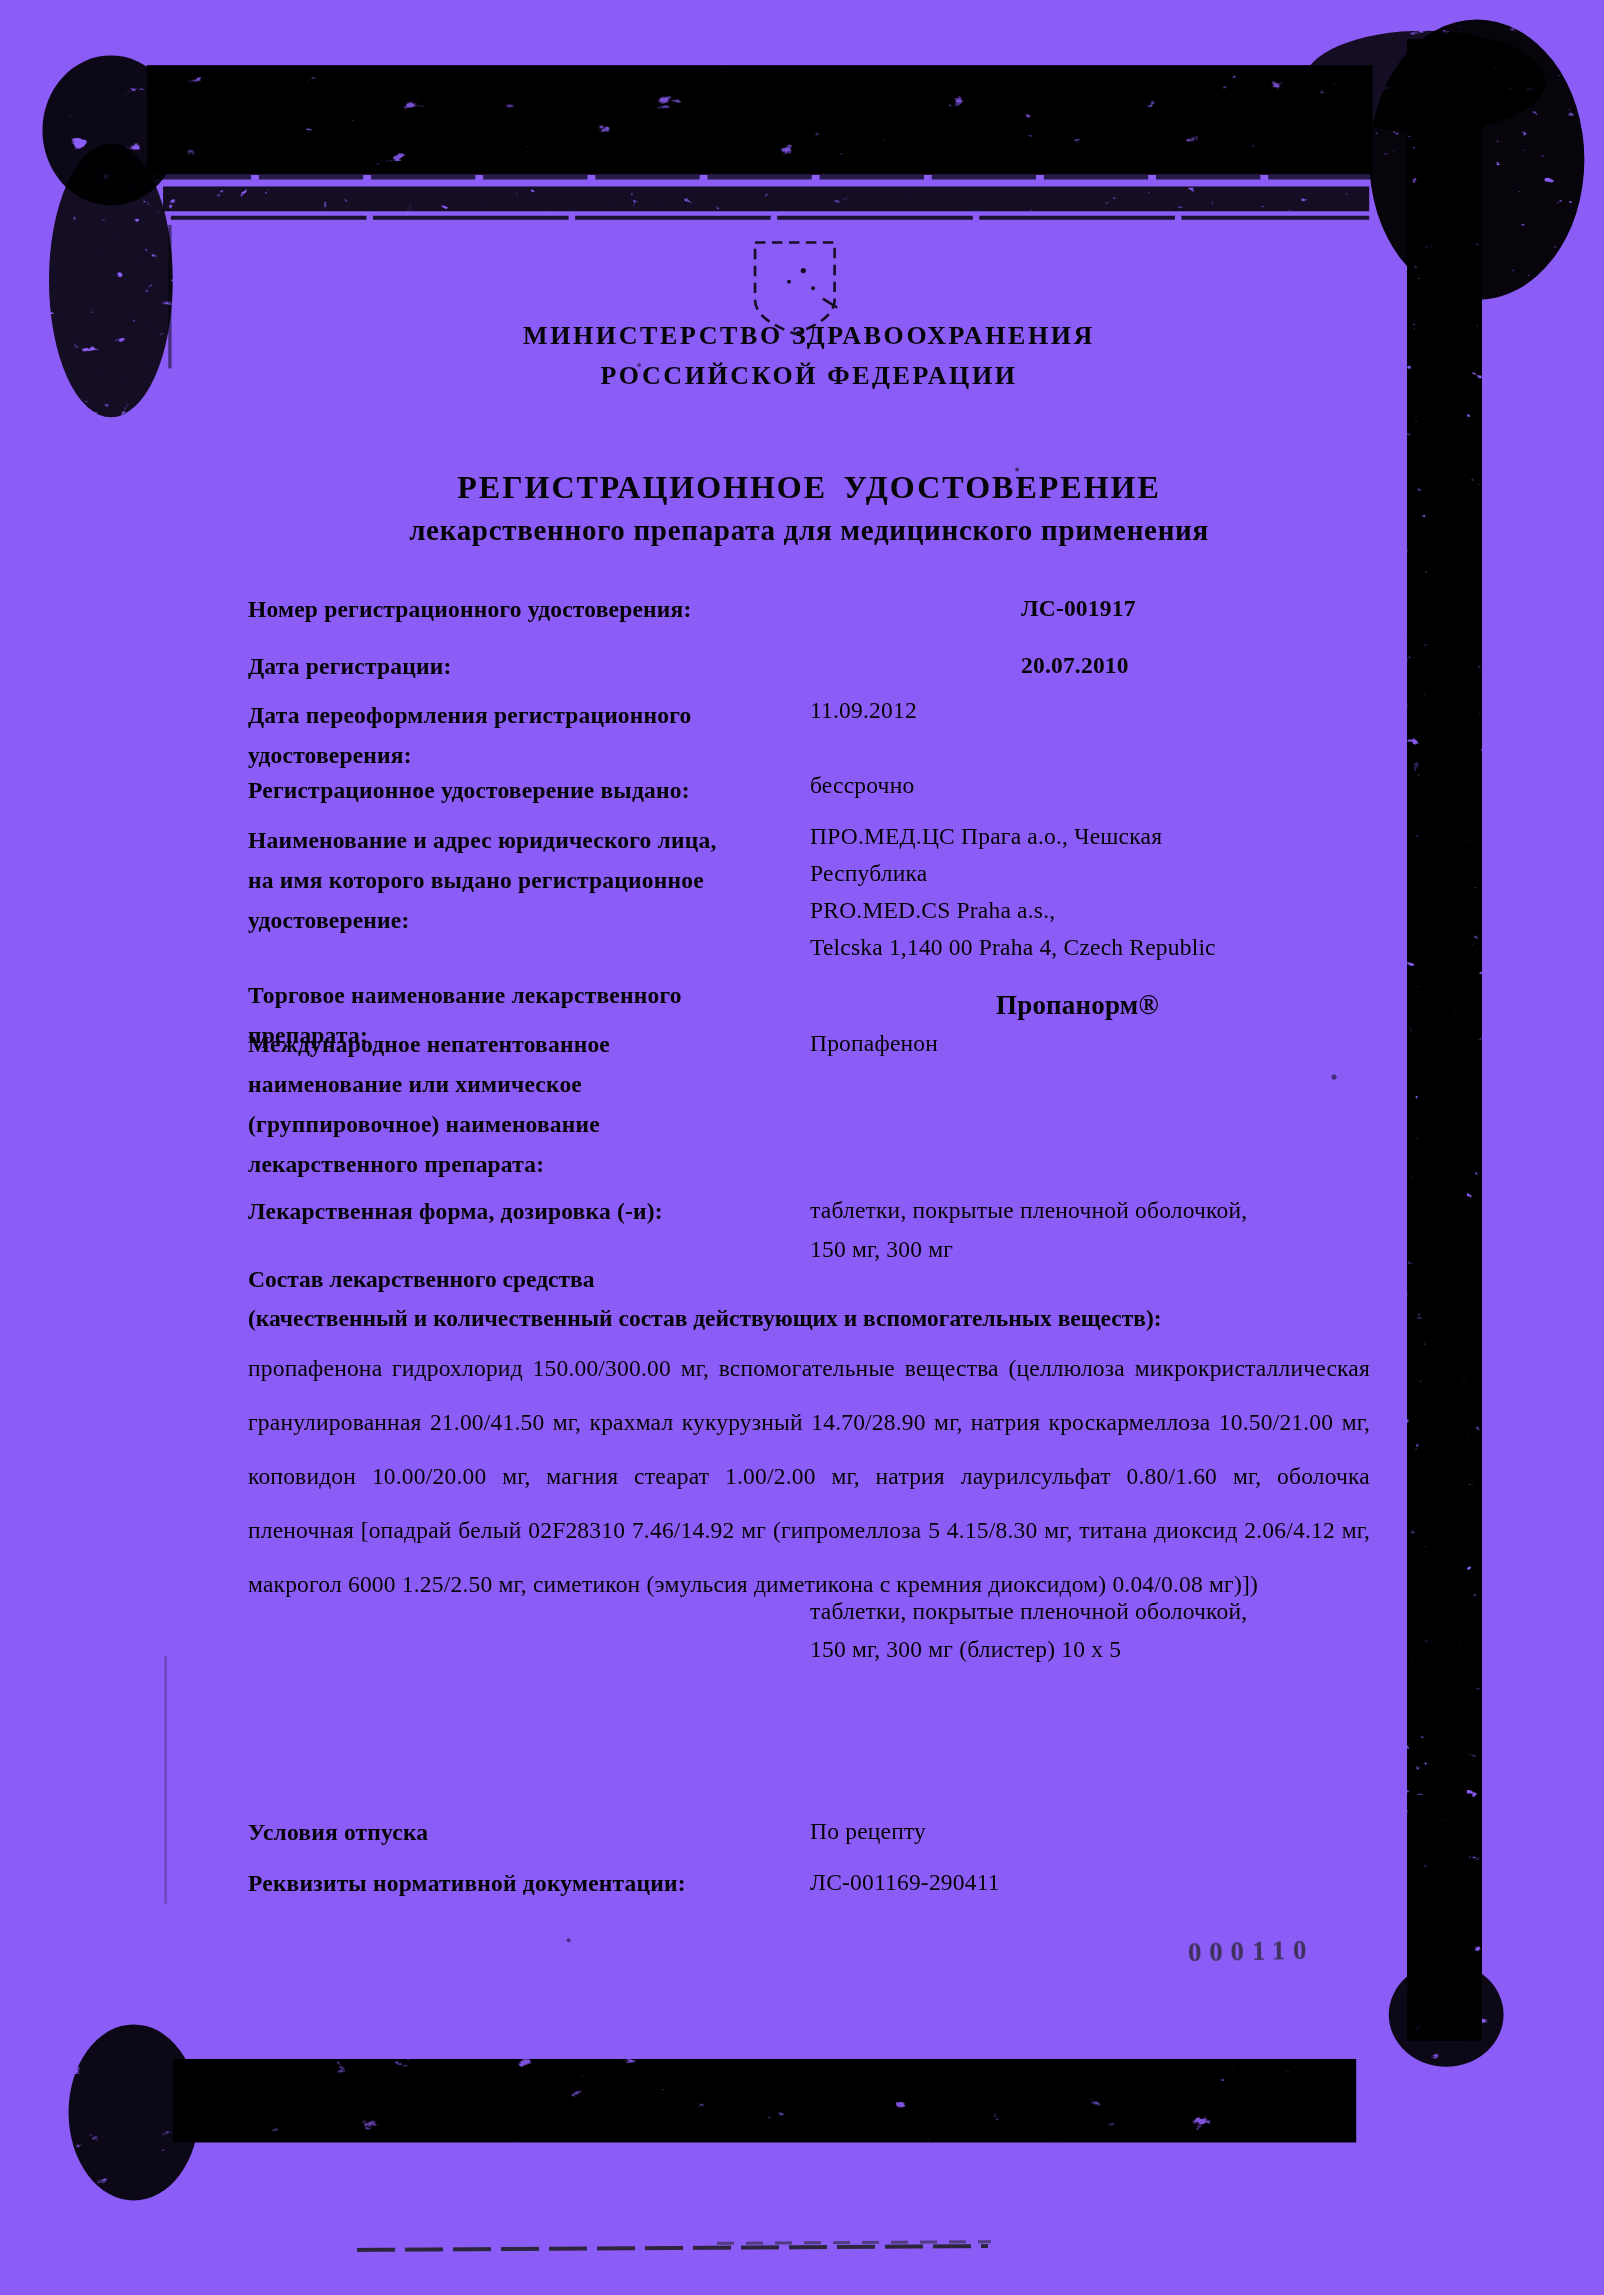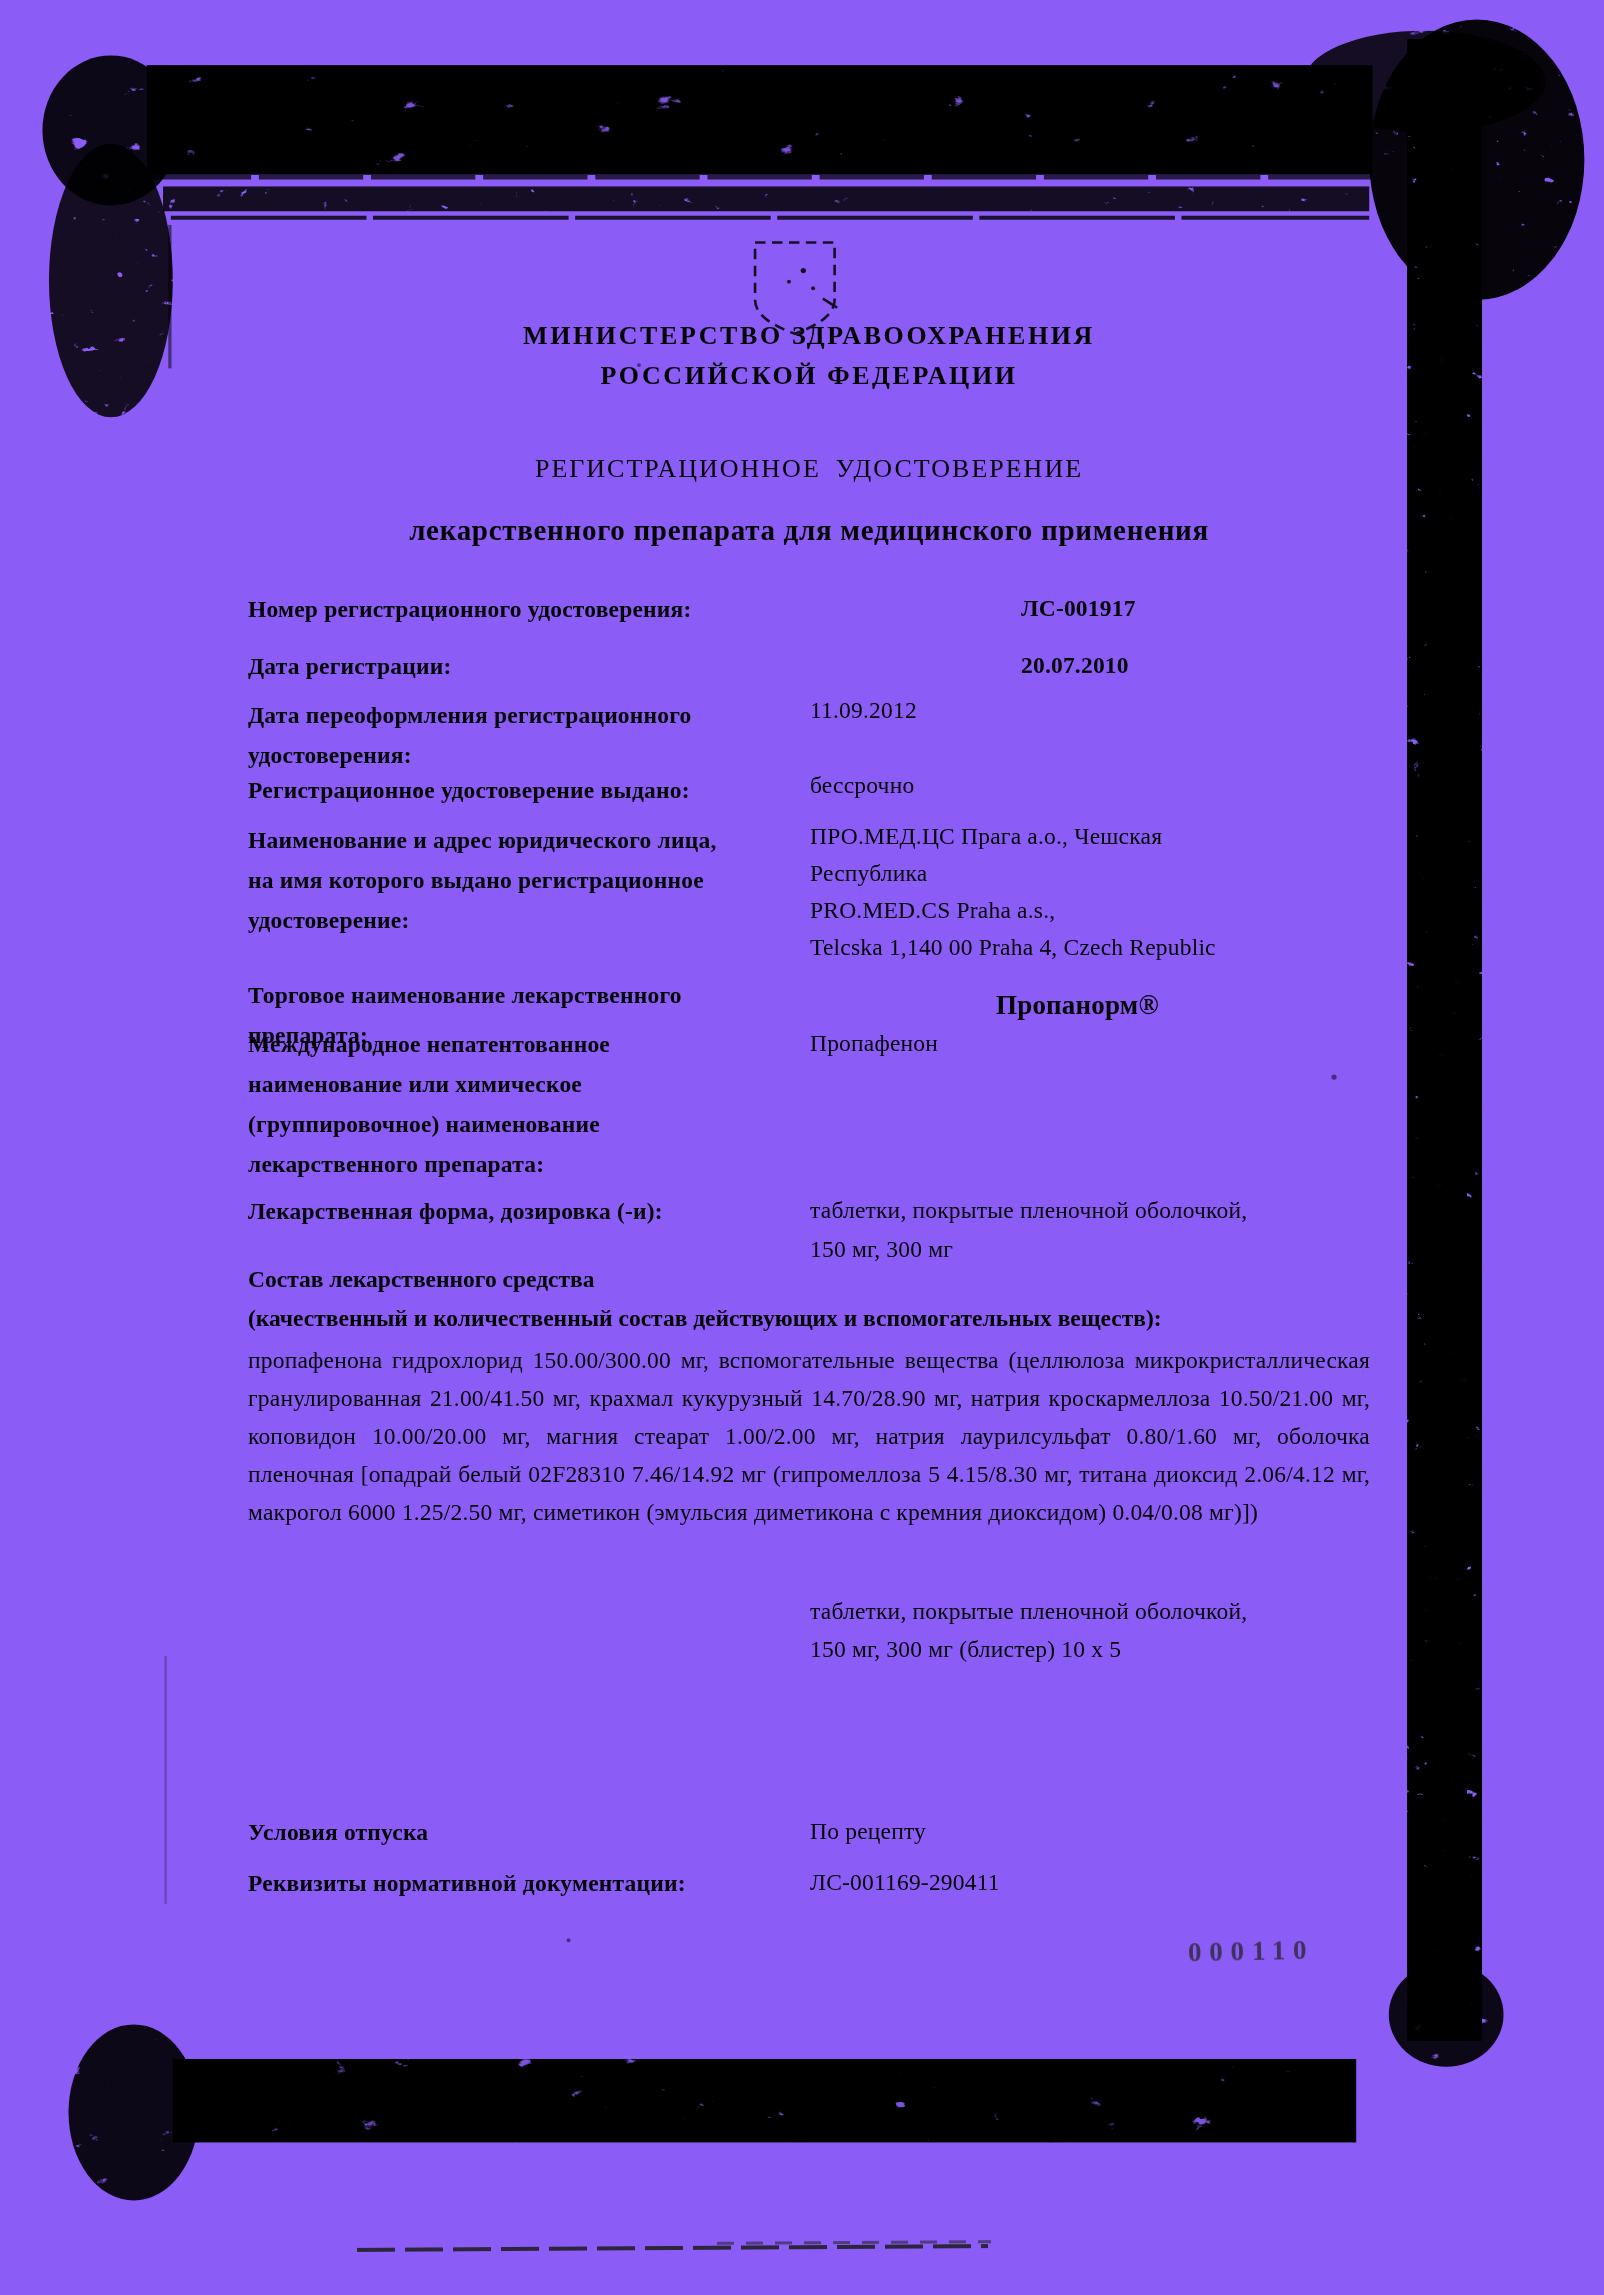--- a/index.html
+++ b/index.html
@@ -5,38 +5,38 @@
   html,body{margin:0;padding:0;background:#e8e8e8;}
   .page{
     position:relative;width:1604px;height:2295px;background:#8b5cf6;overflow:hidden;
     font-family:"Liberation Serif","DejaVu Serif",serif;color:#121212;
   }
   .frame-svg{position:absolute;left:0;top:0;width:1604px;height:2295px;pointer-events:none;}
   .content{position:absolute;left:0;top:0;width:1604px;height:2295px;filter:contrast(1.12) blur(0.3px);}
   .block{position:absolute;white-space:pre-line;}
   .center{left:248px;width:1122px;text-align:center;}
   .ministry{top:316px;font-weight:bold;font-size:26px;line-height:39px;letter-spacing:2.6px;}
-  .doc-title{top:454px;font-weight:normal;font-size:26px;letter-spacing:2px;word-spacing:6.5px;}
+  .doc-title{top:469px;font-weight:bold;font-size:32px;letter-spacing:2px;word-spacing:6.5px;}
   .doc-subtitle{top:514px;font-weight:bold;font-size:29px;letter-spacing:0.7px;}
   .label{left:248px;width:554px;font-weight:bold;font-size:23.5px;line-height:40px;letter-spacing:0.2px;}
   .value{left:810px;width:567px;font-size:23.5px;line-height:38px;letter-spacing:0.2px;}
   .value.b{font-weight:bold;}
   .wide{width:1122px;}
   .just{text-align:justify;}
   
   .r0-l{top:589px;} .r0-v{top:589px;left:1021px;width:365px;}
   .r1-l{top:646px;} .r1-v{top:646px;left:1021px;width:365px;}
   .r2-l{top:695px;} .r2-v{top:691px;}
   .r3-l{top:770px;} .r3-v{top:766px;}
   .r4-l{top:820px;} .r4-v{top:818px;line-height:37px;}
   .r5-l{top:975px;} .r5-v{top:986px;left:996px;width:365px;font-size:27px;}
   .r6-l{top:1024px;} .r6-v{top:1024px;}
   .r7-l{top:1191px;} .r7-v{top:1191px;line-height:39px;}
   .comp-h{top:1260px;font-weight:bold;font-size:23.5px;line-height:39px;}
-  .comp-p{top:1341px;font-size:23.5px;line-height:38px;}
+  .comp-p{top:1341px;font-size:23.5px;line-height:54px;}
   .r9-l{top:1588px;line-height:38px;} .r9-v{top:1592px;}
   .r10-l{top:1812px;} .r10-v{top:1812px;}
   .r11-l{top:1863px;} .r11-v{top:1863px;}
   .stamp{
     position:absolute;left:1188px;top:1936px;font-size:27px;letter-spacing:7.8px;color:#2a2a2a;
     opacity:.72;transform:rotate(-1.2deg);filter:blur(0.5px) contrast(1.1);font-weight:bold;
   }
   .scan-line{
     position:absolute;left:357px;top:2246px;width:631px;height:3.9px;opacity:.85;
     background:repeating-linear-gradient(90deg,#1c1c1c 0 38px,rgba(0,0,0,0) 38px 48px);

